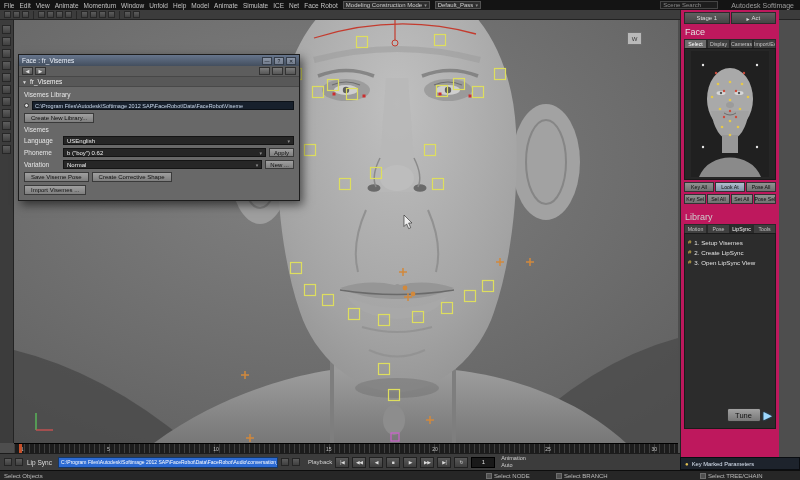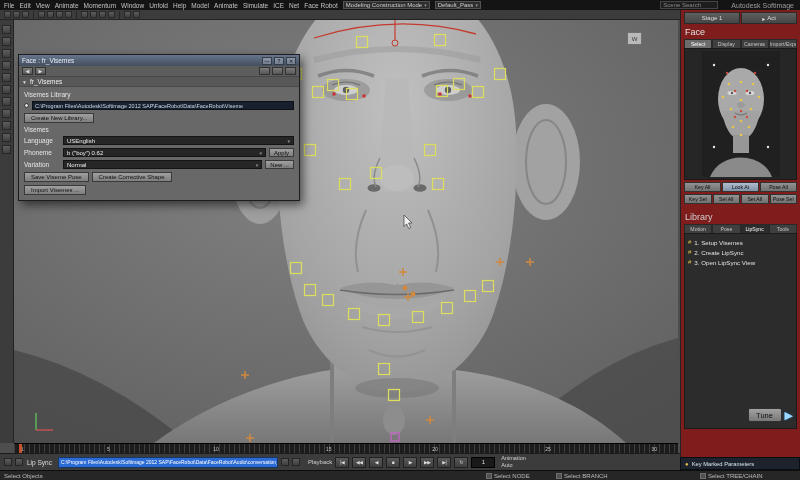--- a/index.html
+++ b/index.html
@@ -57,21 +57,21 @@
               line-height:8px; padding:0 2px; white-space:nowrap; overflow:hidden; }
   .dlg-row { display:flex; align-items:center; gap:3px; }
   .dlg-row .lbl { width:36px; font-size:6.5px; color:#e6e6e6; flex:none; }
   .dlg-select { flex:1; height:9px; background:#262626; border:1px solid #141414; color:#ececec; font-size:6px;
                 display:flex; align-items:center; justify-content:space-between; padding:0 3px; }
   .dlg-btn { height:10px; background:linear-gradient(#a0a0a0,#7e7e7e); border:1px solid #3a3a3a; color:#0f0f0f;
              font-size:6px; display:inline-flex; align-items:center; justify-content:center; padding:0 6px; white-space:nowrap; }
   .dlg-btn.small { height:9px; padding:0 4px; flex:none; }
 
   
-  #right-panel { position:absolute; left:680px; top:10px; width:120px; height:447px; background:#7f1d1d;
+  #right-panel { position:absolute; left:680px; top:10px; width:99px; height:447px; background:#be185d;
                  border-left:1px solid #232323; }
   .stage-row { display:flex; height:12px; margin:2px 3px 2px; gap:1px; }
   .stage-seg { flex:1; background:linear-gradient(#606060,#454545); border:1px solid #2b2b2b; color:#ddd;
                font-size:6px; display:flex; align-items:center; justify-content:center; gap:2px; }
   #face-title { font-size:9px; color:#e2e2e2; padding:1px 4px 2px; }
   .fr-tabs,.lib-tabs { display:flex; margin:0 3px; }
   .fr-tab,.lib-tab { flex:1; text-align:center; font-size:5.2px; color:#c4c4c4; background:#3f3f3f;
                      border:1px solid #292929; border-bottom:none; padding:1px 0; white-space:nowrap; overflow:hidden; }
   .fr-tab.active { background:#6c6c6c; color:#fff; }
   .lib-tab.active { background:#2c2c2c; color:#fff; }

